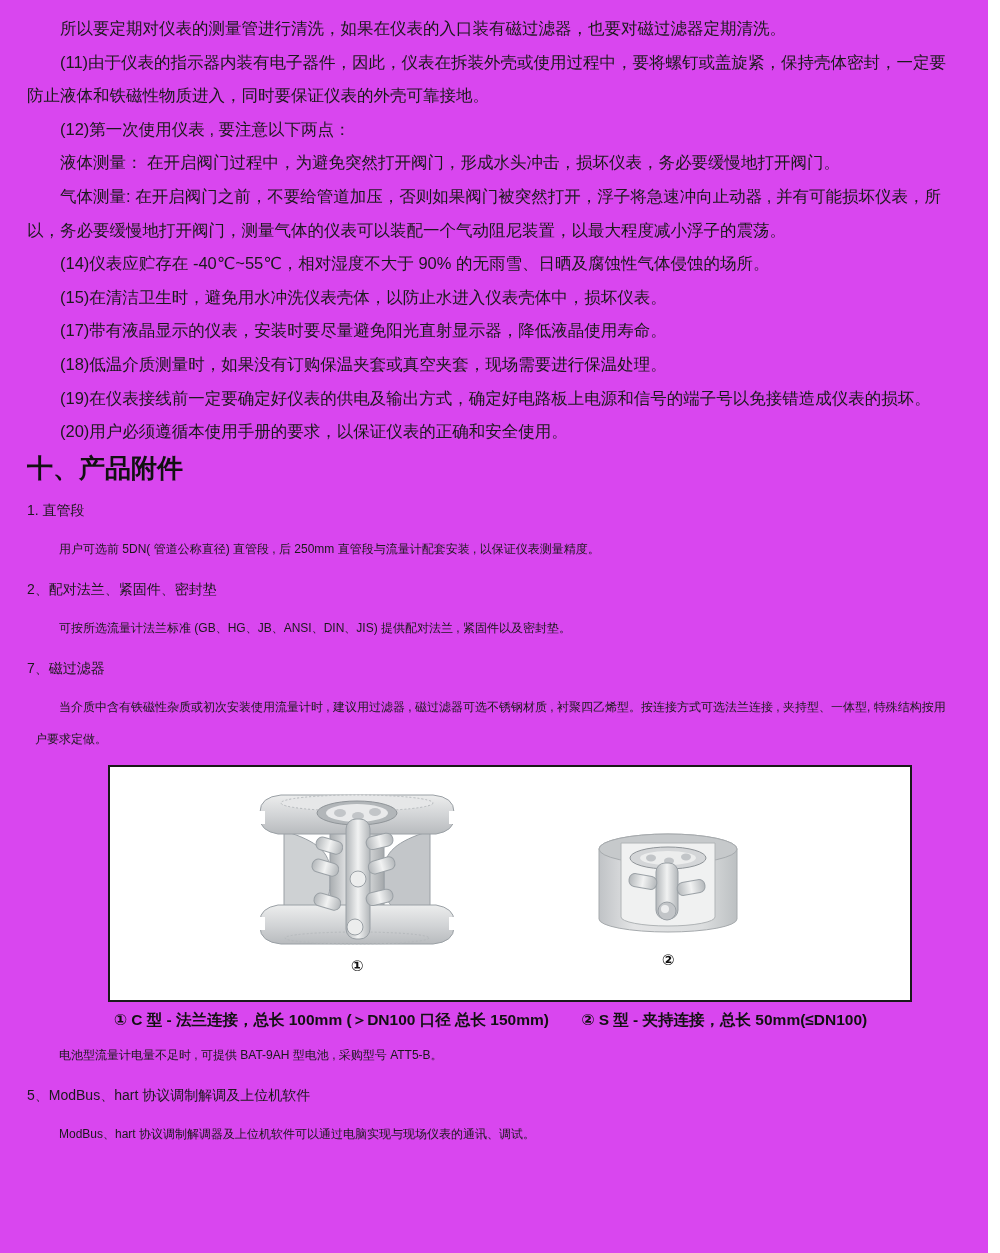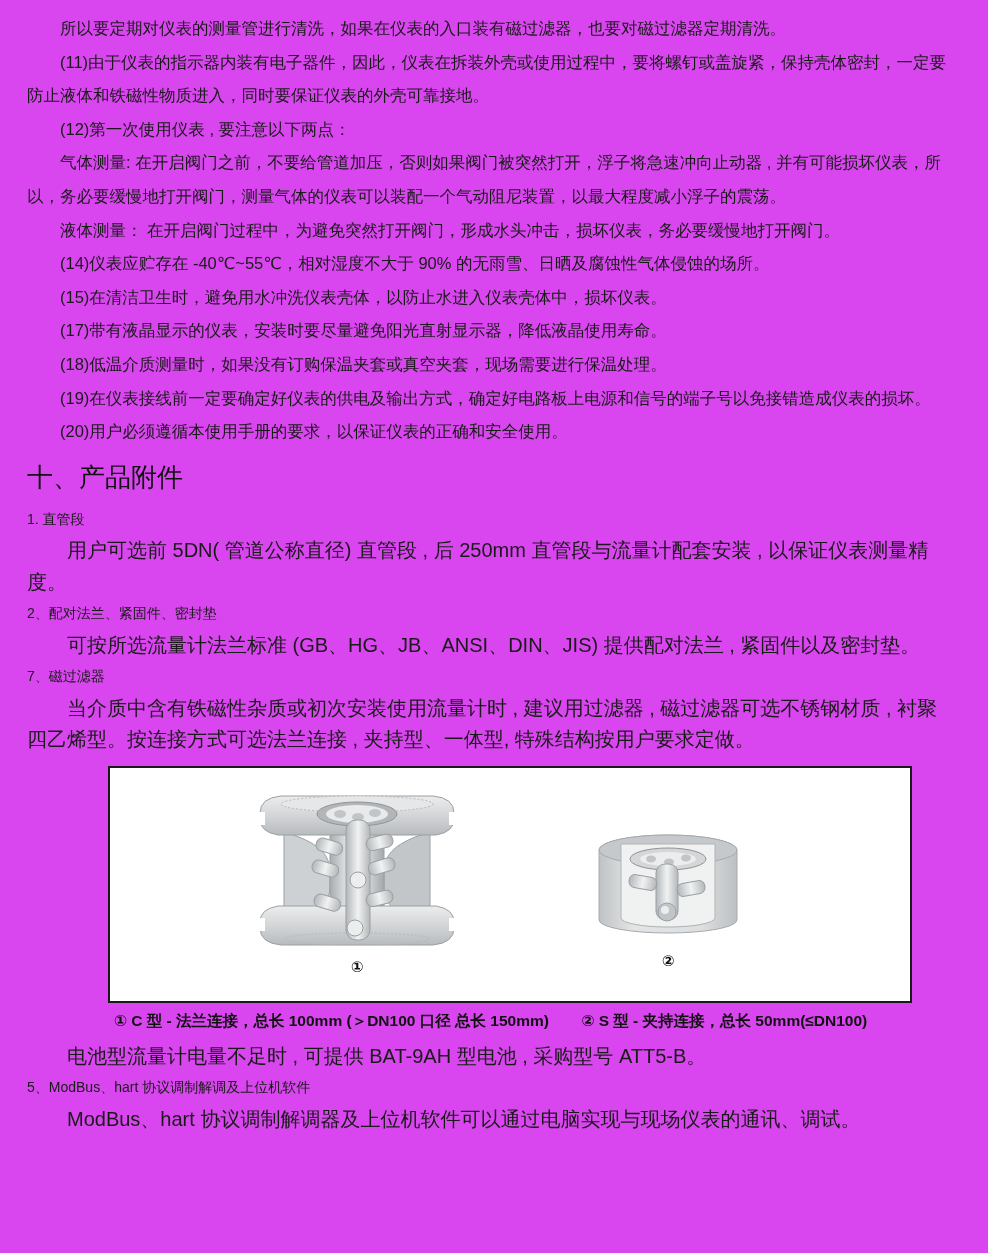--- a/index.html
+++ b/index.html
@@ -15,35 +15,35 @@
     overflow: hidden;
   }
   .note {
     margin: 0;
     font-size: 16.5px;
     line-height: 33.6px;
     text-indent: 2em;
     color: #1a1a1a;
   }
   .section-title {
-    margin: 13px 0 12px 0;
+    margin: 4px 0 12px 0;
     font-size: 26px;
     line-height: 30px;
-    font-weight: 400;
+    font-weight: 700;
     color: #111111;
   }
   .acc-label {
     margin: 0;
     font-size: 14px;
     line-height: 31.5px;
     text-indent: 0;
   }
   .acc-desc {
-    margin: 0;
-    font-size: 20px;
+    margin: 8px;
+    font-size: 12px;
     line-height: 31.5px;
     text-indent: 2em;
   }
   figure.filter-figure { margin: 10px 0 0 0; }
   .figure-box {
     position: relative;
     box-sizing: border-box;
     margin-left: 81px;
     width: 804px;
     height: 237px;
@@ -74,22 +74,22 @@
 </style>
 </head>
 <body>
 
 <div class="page">
 
   <section>
     <p class="note">所以要定期对仪表的测量管进行清洗，如果在仪表的入口装有磁过滤器，也要对磁过滤器定期清洗。</p>
     <p class="note">(11)由于仪表的指示器内装有电子器件，因此，仪表在拆装外壳或使用过程中，要将螺钉或盖旋紧，保持壳体密封，一定要防止液体和铁磁性物质进入，同时要保证仪表的外壳可靠接地。</p>
     <p class="note">(12)第一次使用仪表 , 要注意以下两点：</p>
+    <p class="note">液体测量： 在开启阀门过程中，为避免突然打开阀门，形成水头冲击，损坏仪表，务必要缓慢地打开阀门。</p>
     <p class="note">气体测量: 在开启阀门之前，不要给管道加压，否则如果阀门被突然打开，浮子将急速冲向止动器 , 并有可能损坏仪表，所以，务必要缓慢地打开阀门，测量气体的仪表可以装配一个气动阻尼装置，以最大程度减小浮子的震荡。</p>
-    <p class="note">液体测量： 在开启阀门过程中，为避免突然打开阀门，形成水头冲击，损坏仪表，务必要缓慢地打开阀门。</p>
     <p class="note">(14)仪表应贮存在 -40℃~55℃，相对湿度不大于 90% 的无雨雪、日晒及腐蚀性气体侵蚀的场所。</p>
     <p class="note">(15)在清洁卫生时，避免用水冲洗仪表壳体，以防止水进入仪表壳体中，损坏仪表。</p>
     <p class="note">(17)带有液晶显示的仪表，安装时要尽量避免阳光直射显示器，降低液晶使用寿命。</p>
     <p class="note">(18)低温介质测量时，如果没有订购保温夹套或真空夹套，现场需要进行保温处理。</p>
     <p class="note">(19)在仪表接线前一定要确定好仪表的供电及输出方式，确定好电路板上电源和信号的端子号以免接错造成仪表的损坏。</p>
     <p class="note">(20)用户必须遵循本使用手册的要求，以保证仪表的正确和安全使用。</p>
   </section>
 
   <h1 class="section-title">十、产品附件</h1>
 

